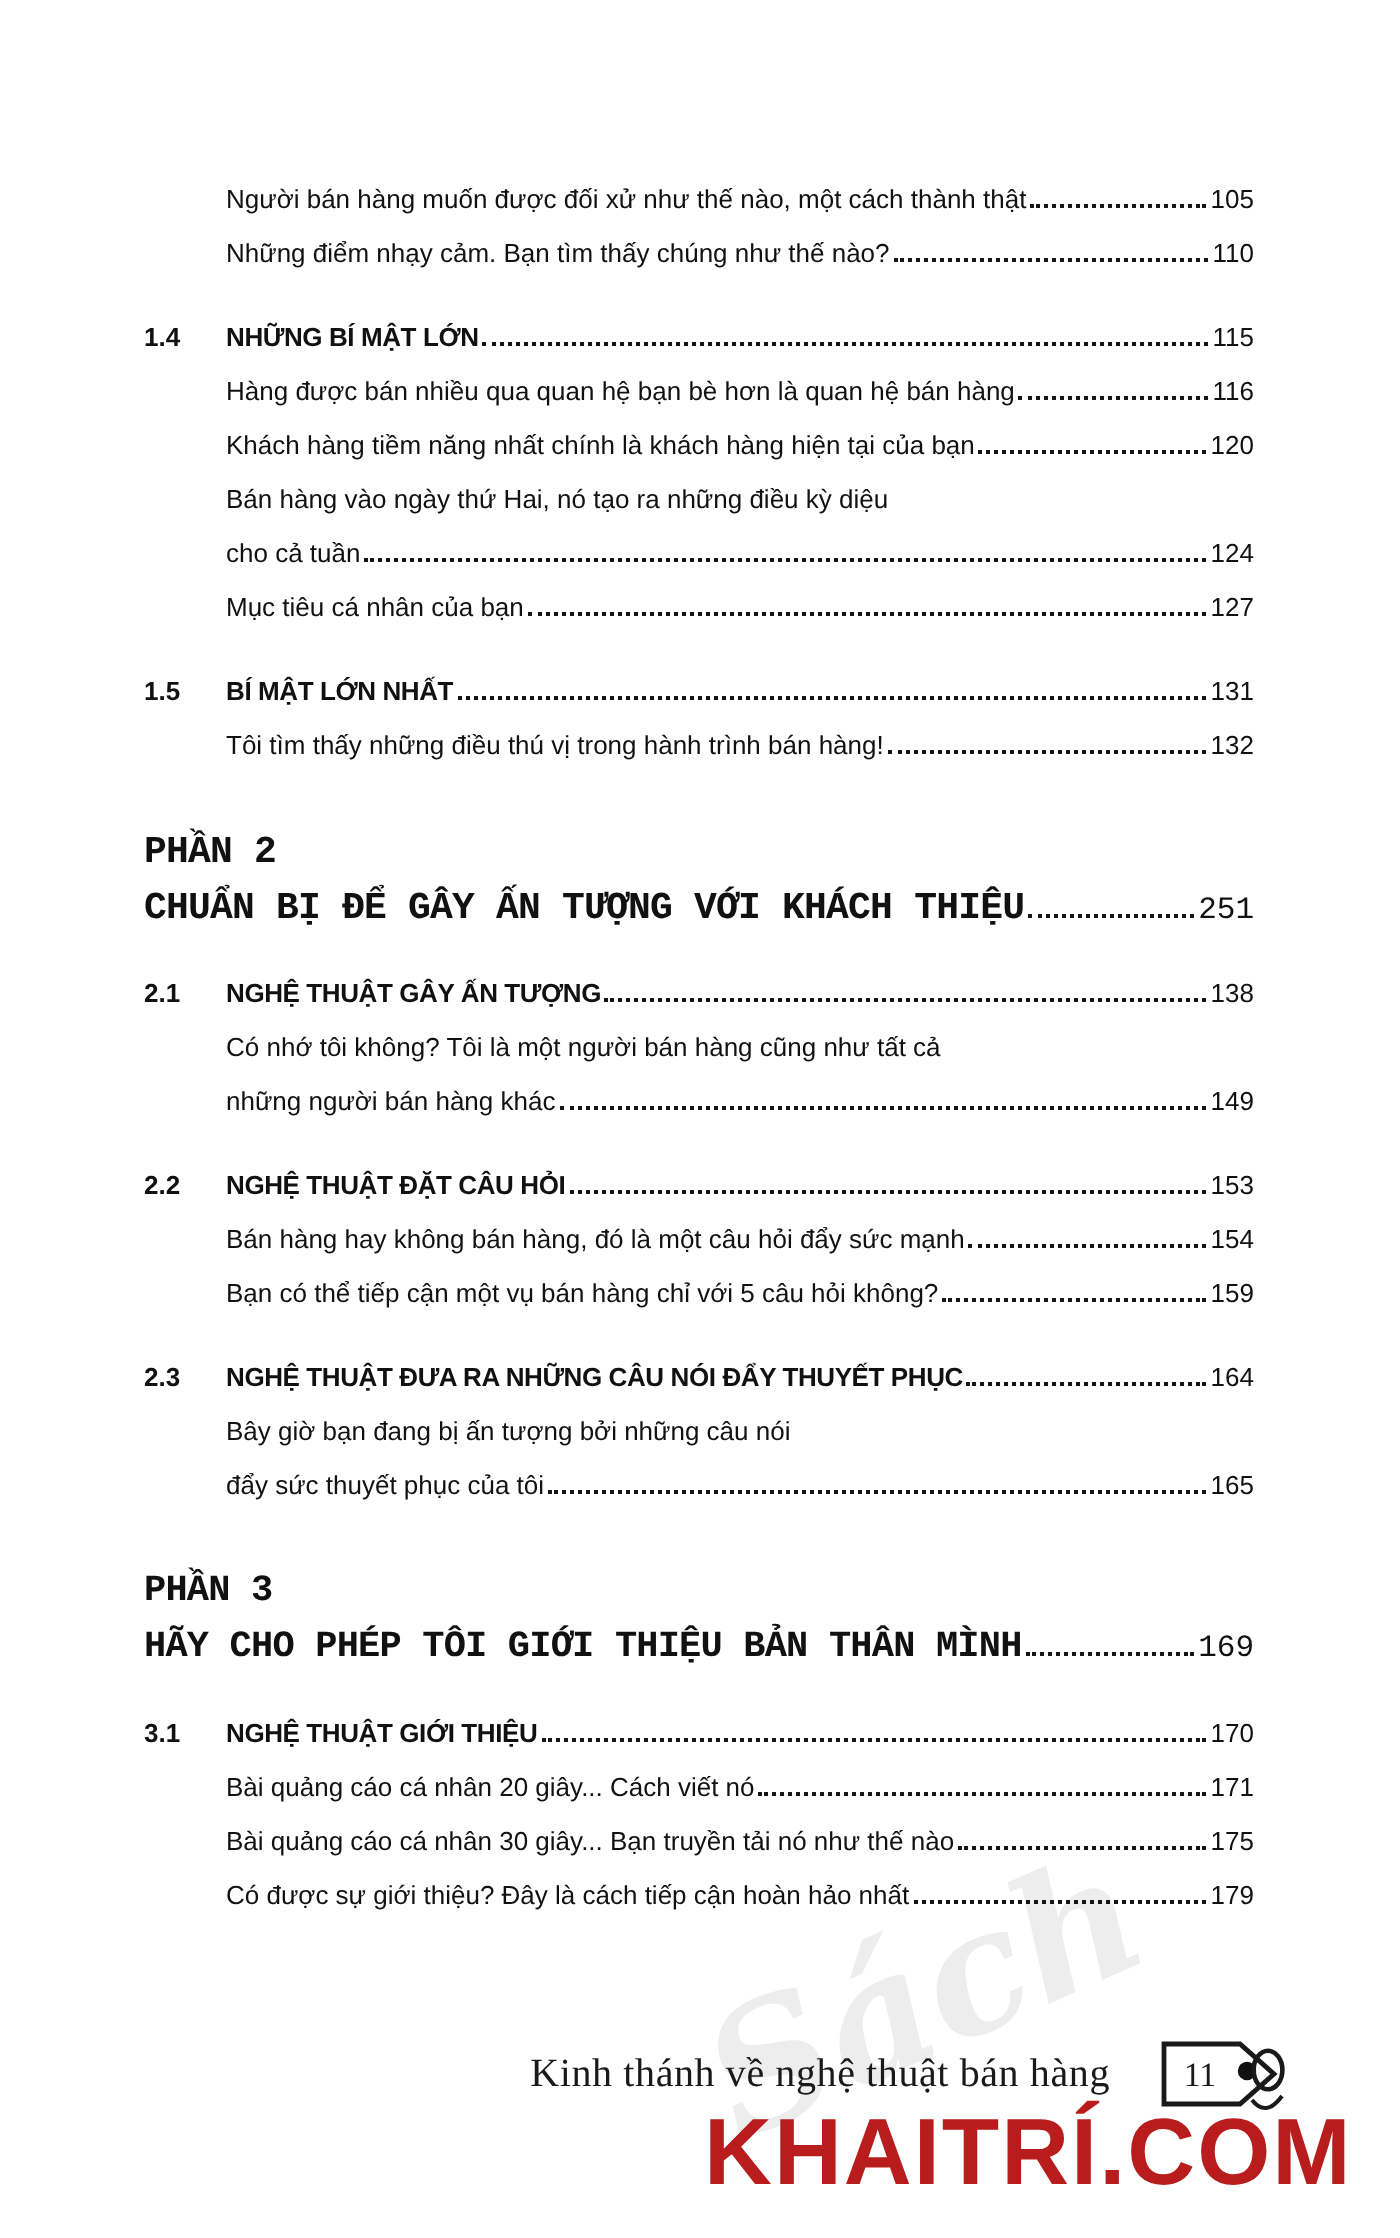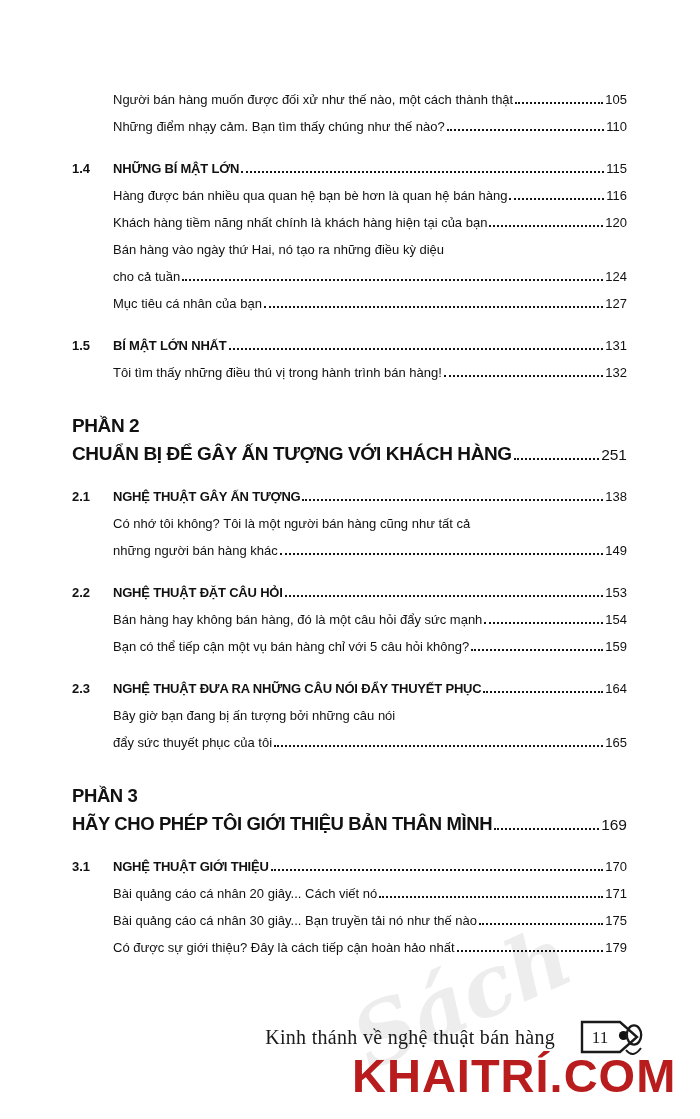--- a/index.html
+++ b/index.html
@@ -46,21 +46,21 @@
   .row.bold .txt{font-weight:bold;letter-spacing:-0.2px;}
   .leader{
     flex:1 1 auto;min-width:6px;
     height:3px;
     border-bottom:2.2px dotted #151515;
     margin:0 2px;
     align-self:baseline;
   }
   .pg{flex:0 0 auto;font-weight:normal;}
   .entry-section{margin-top:15px;}
-  .entry-part{margin-top:26px;}
+  .entry-part{margin-top:26px;font-family:Liberation Mono, monospace;}
   .entry-part .row{height:28px;line-height:28px;font-size:19px;}
   .entry-part .row .txt{font-weight:bold;letter-spacing:-0.4px;}
   .entry-part .row .pg{font-size:15.5px;}
   .entry-part.p3 .row{font-size:18.5px;}
   
   .footer{
     position:absolute;z-index:1;
     top:1016px;right:55px;
     display:flex;align-items:center;gap:24px;
   }
@@ -152,21 +152,21 @@
         <span class="txt">Tôi tìm thấy những điều thú vị trong hành trình bán hàng!</span>
         <span class="leader"></span>
         <span class="pg">132</span>
       </div>
     </div>
     <div class="entry entry-part">
       <div class="row bold">
         <span class="txt">PHẦN 2</span>
       </div>
       <div class="row bold">
-        <span class="txt">CHUẨN BỊ ĐỂ GÂY ẤN TƯỢNG VỚI KHÁCH HÀNG</span>
+        <span class="txt">CHUẨN BỊ ĐỂ GÂY ẤN TƯỢNG VỚI KHÁCH THIỆU</span>
         <span class="leader"></span>
         <span class="pg">251</span>
       </div>
     </div>
     <div class="entry entry-section">
       <div class="row bold">
         <span class="num">2.1</span>
         <span class="txt">NGHỆ THUẬT GÂY ẤN TƯỢNG</span>
         <span class="leader"></span>
         <span class="pg">138</span>

